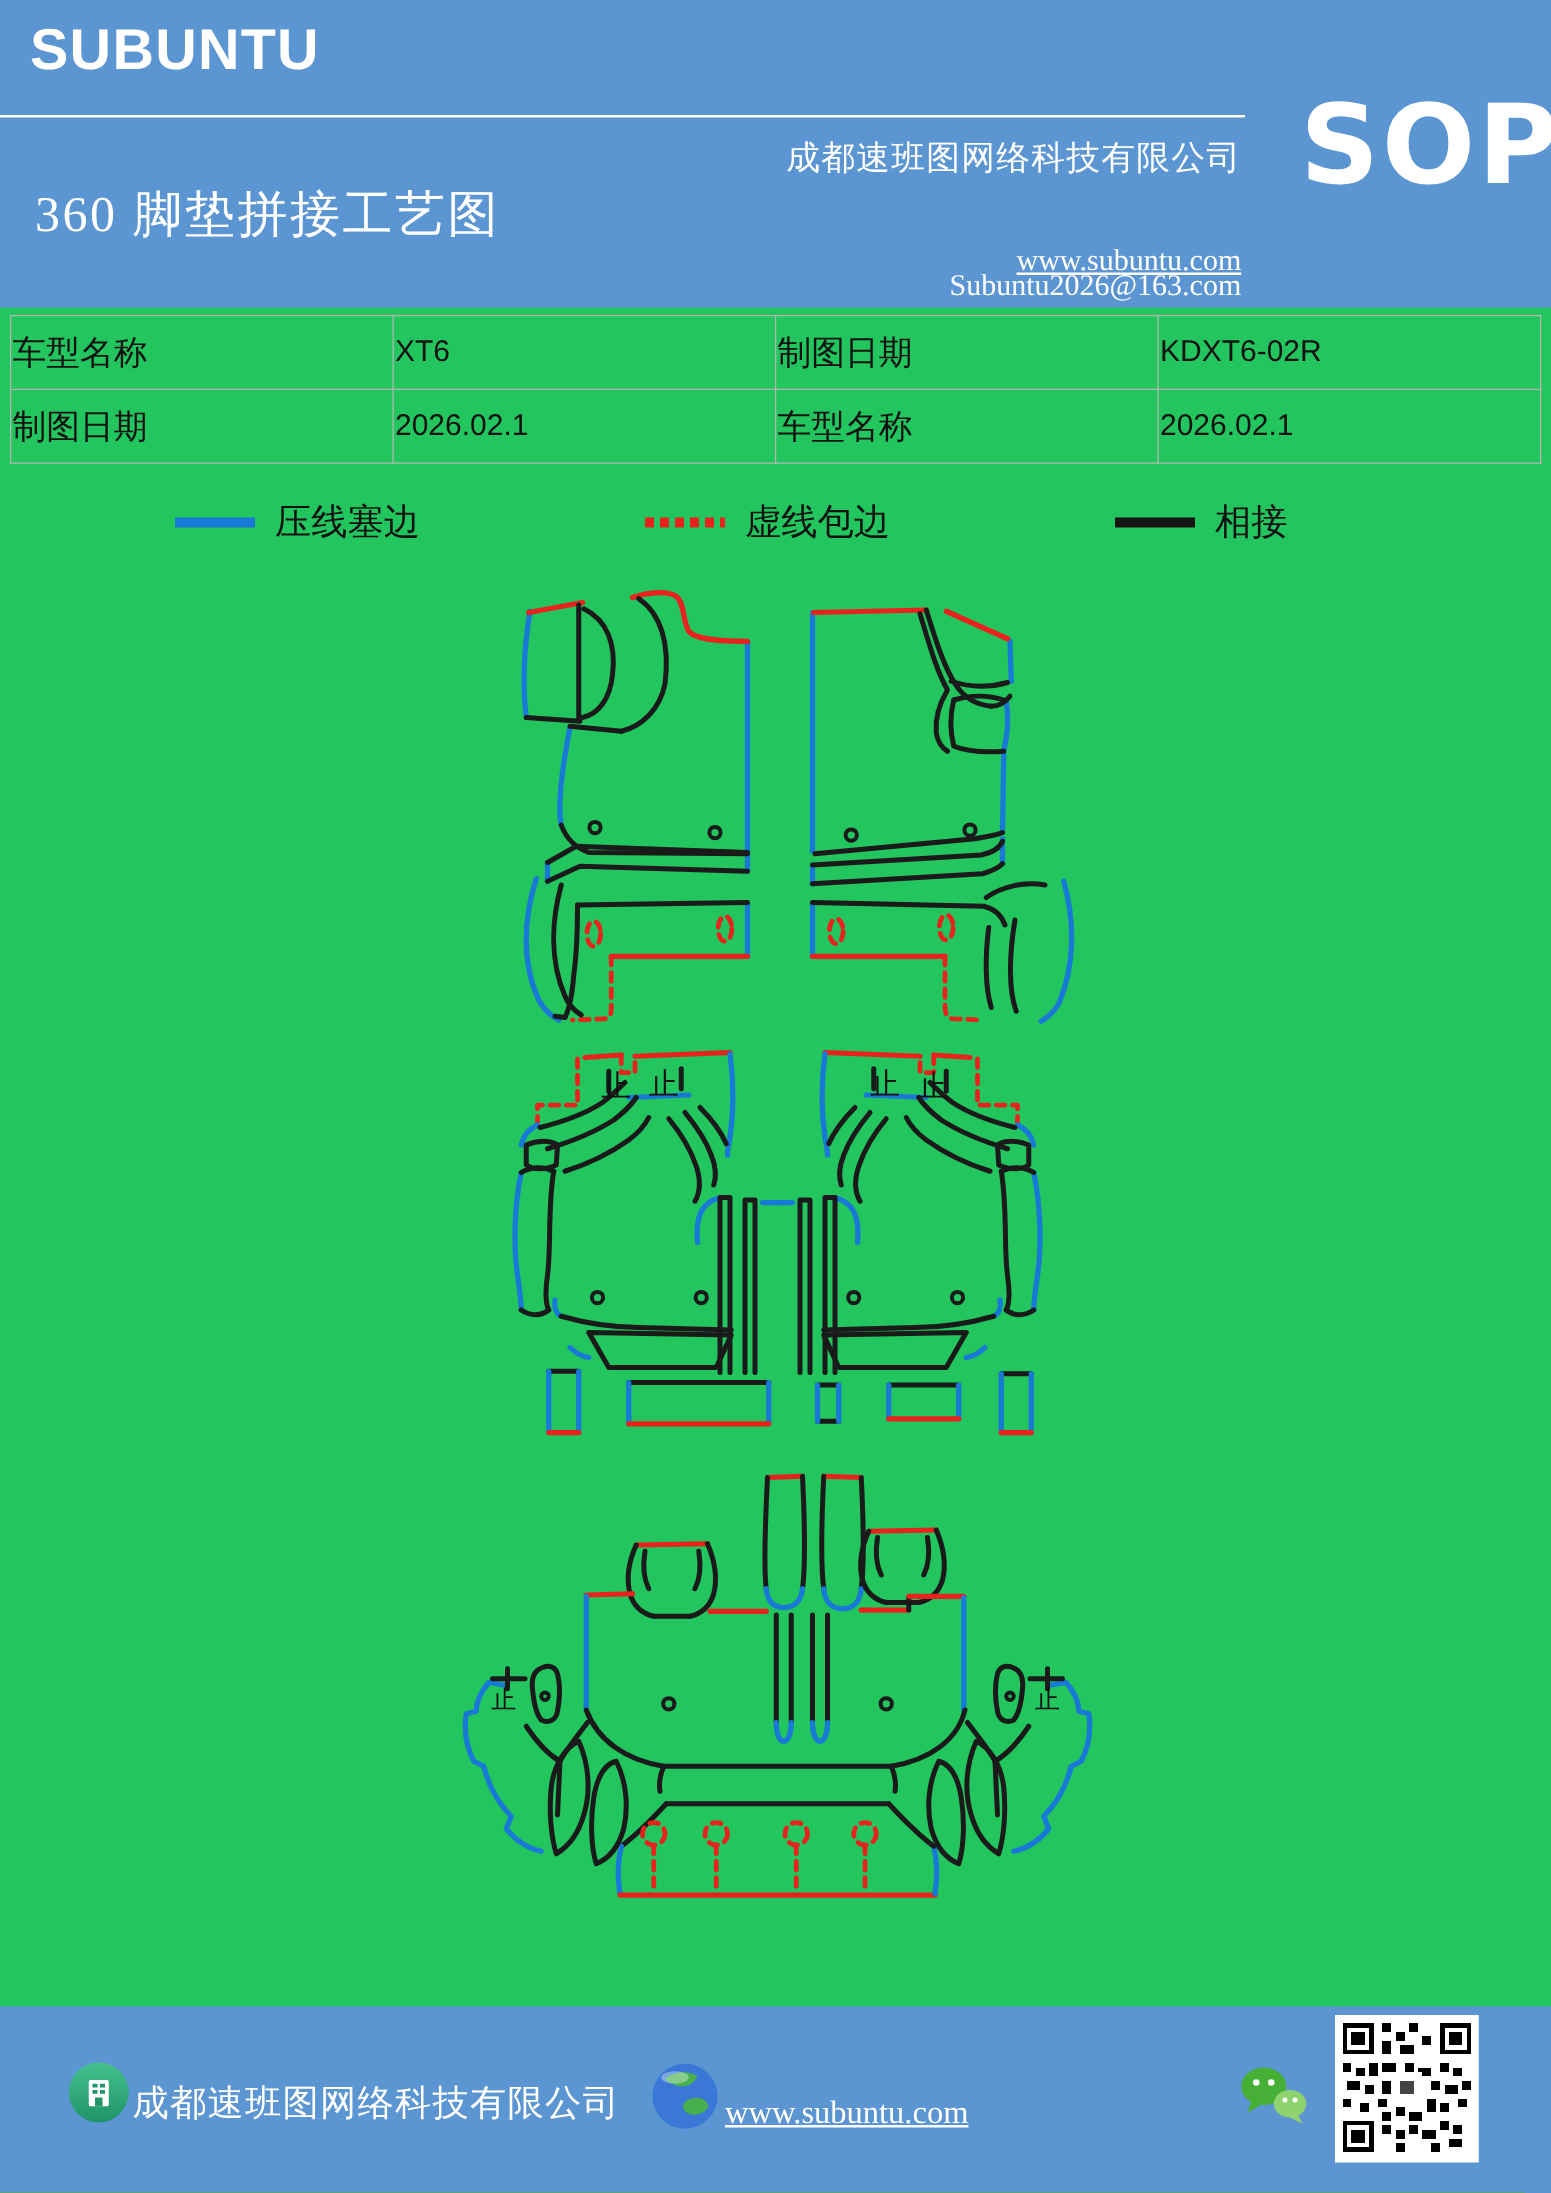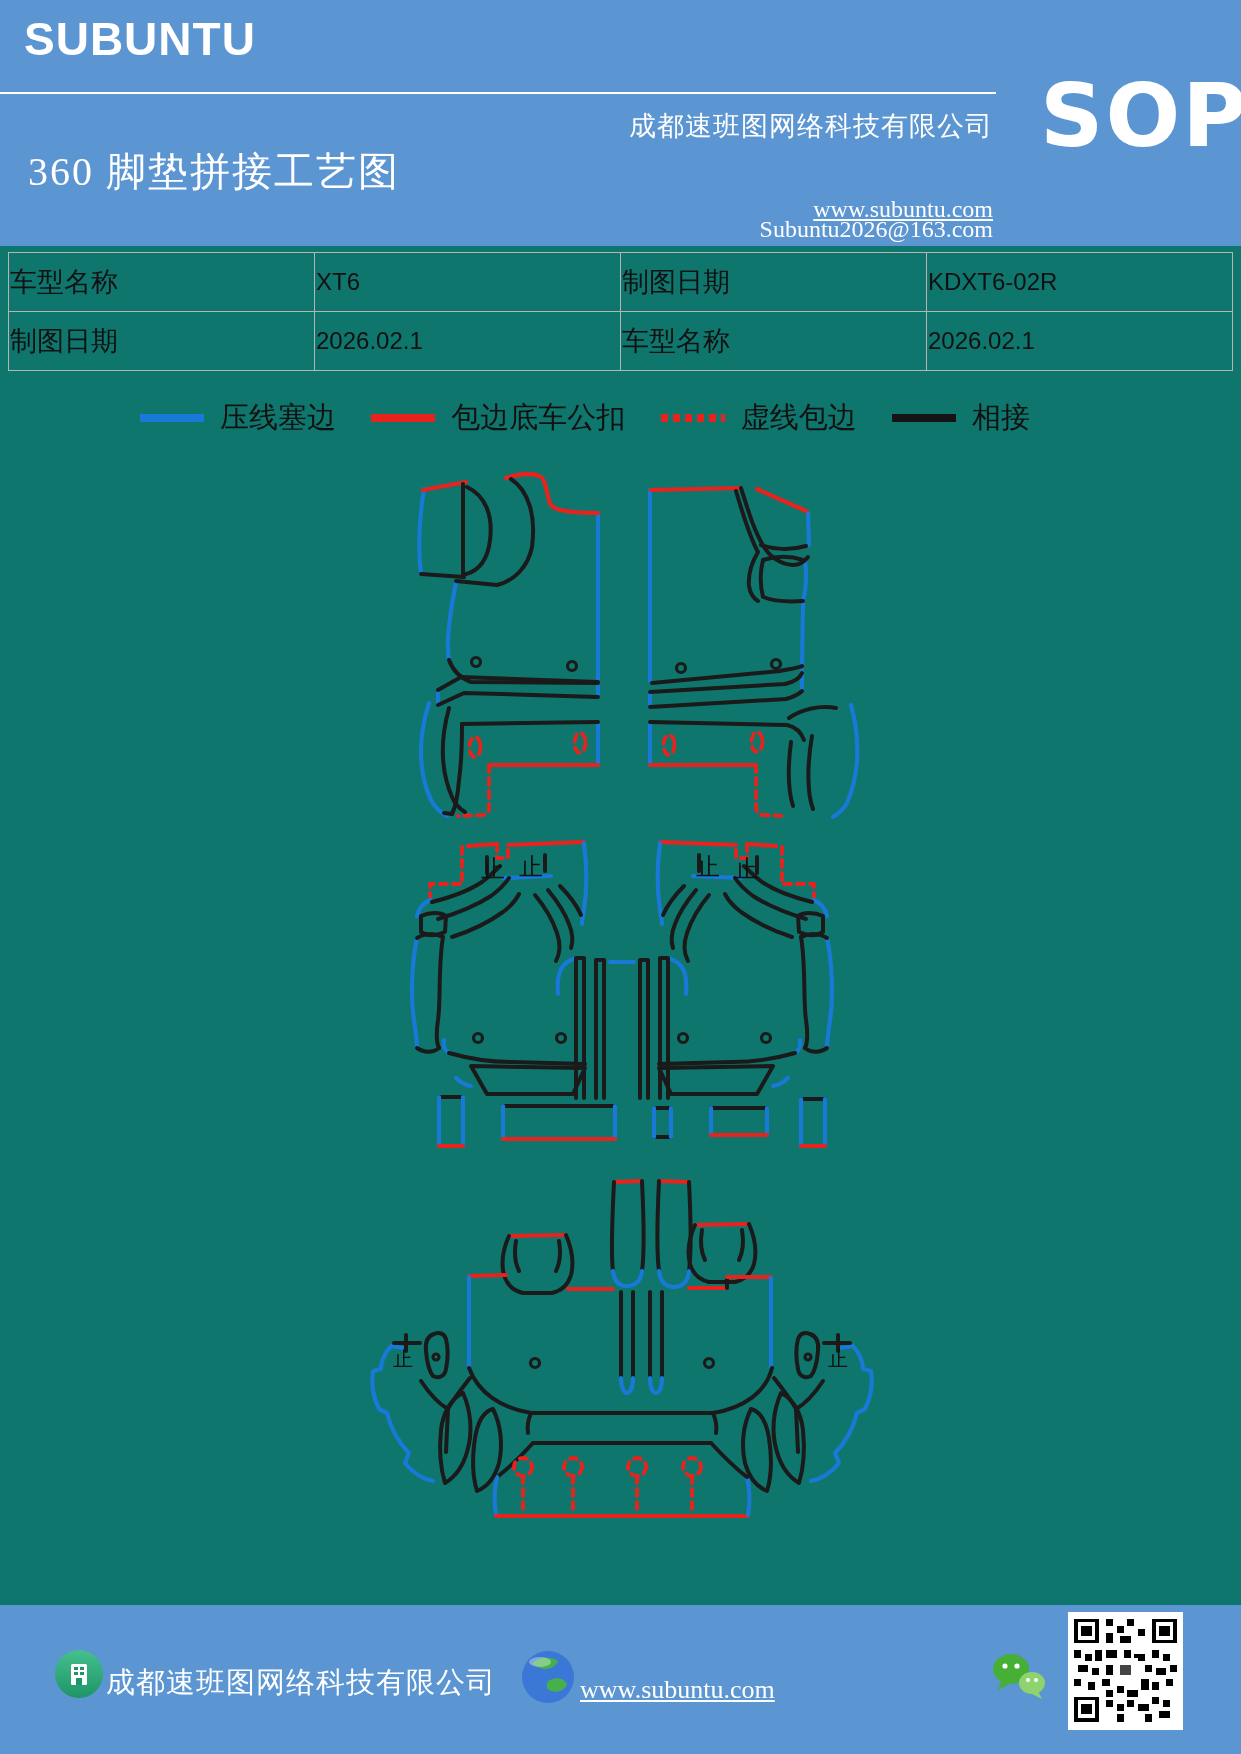--- a/index.html
+++ b/index.html
@@ -1,16 +1,16 @@
 <!DOCTYPE html>
 <html><head>
 <meta charset="utf-8">
 <style>
   html,body{margin:0;padding:0;background:#888;}
-  .page{position:relative;width:1241px;height:1754px;background:#0f766e;overflow:hidden;
+  .page{position:relative;width:1241px;height:1754px;background:#22c55e;overflow:hidden;
         font-family:"Liberation Serif",serif;}
   
   .header{position:absolute;top:0;left:0;width:1241px;height:246px;background:#5b95d2;}
   .brand{position:absolute;top:12px;left:24px;color:#fff;font-family:"Liberation Sans",sans-serif;
          font-weight:bold;font-size:46px;letter-spacing:1px;}
   .header-rule{position:absolute;top:92px;left:0;width:996px;height:2px;background:#fff;}
   .doc-title{position:absolute;top:144px;left:28px;color:#fff;font-size:40px;letter-spacing:2px;}
   .header-right{position:absolute;top:108px;right:248px;width:420px;text-align:right;color:#fff;}
   .hr-company{font-size:27px;letter-spacing:1px;}
   .hr-site{position:absolute;top:88px;right:0;font-size:24px;text-decoration:underline;color:#fff;}
@@ -82,24 +82,20 @@
       <td class="cjk">车型名称</td>
       <td class="val">2026.02.1</td>
     </tr>
   </tbody>
     </table>
 
   <div class="legend">
     <div class="legend-item">
       <span class="sw sw-blue"></span>
       <span class="legend-label">压线塞边</span>
-    </div>
-    <div class="legend-item">
-      <span class="sw sw-red"></span>
-      <span class="legend-label">包边底车公扣</span>
     </div>
     <div class="legend-item">
       <span class="sw sw-dash"></span>
       <span class="legend-label">虚线包边</span>
     </div>
     <div class="legend-item">
       <span class="sw sw-black"></span>
       <span class="legend-label">相接</span>
     </div>
   </div>

